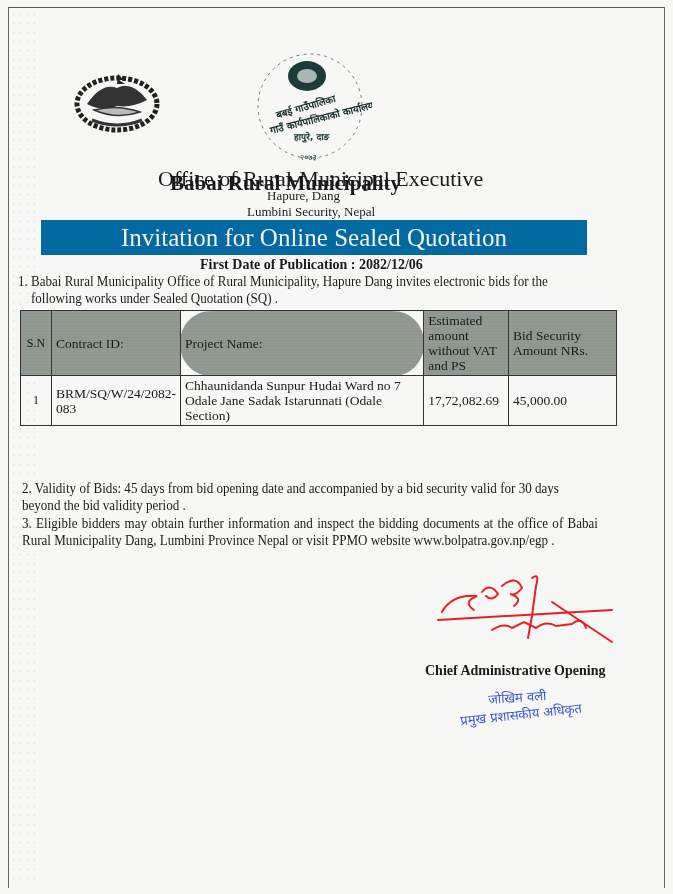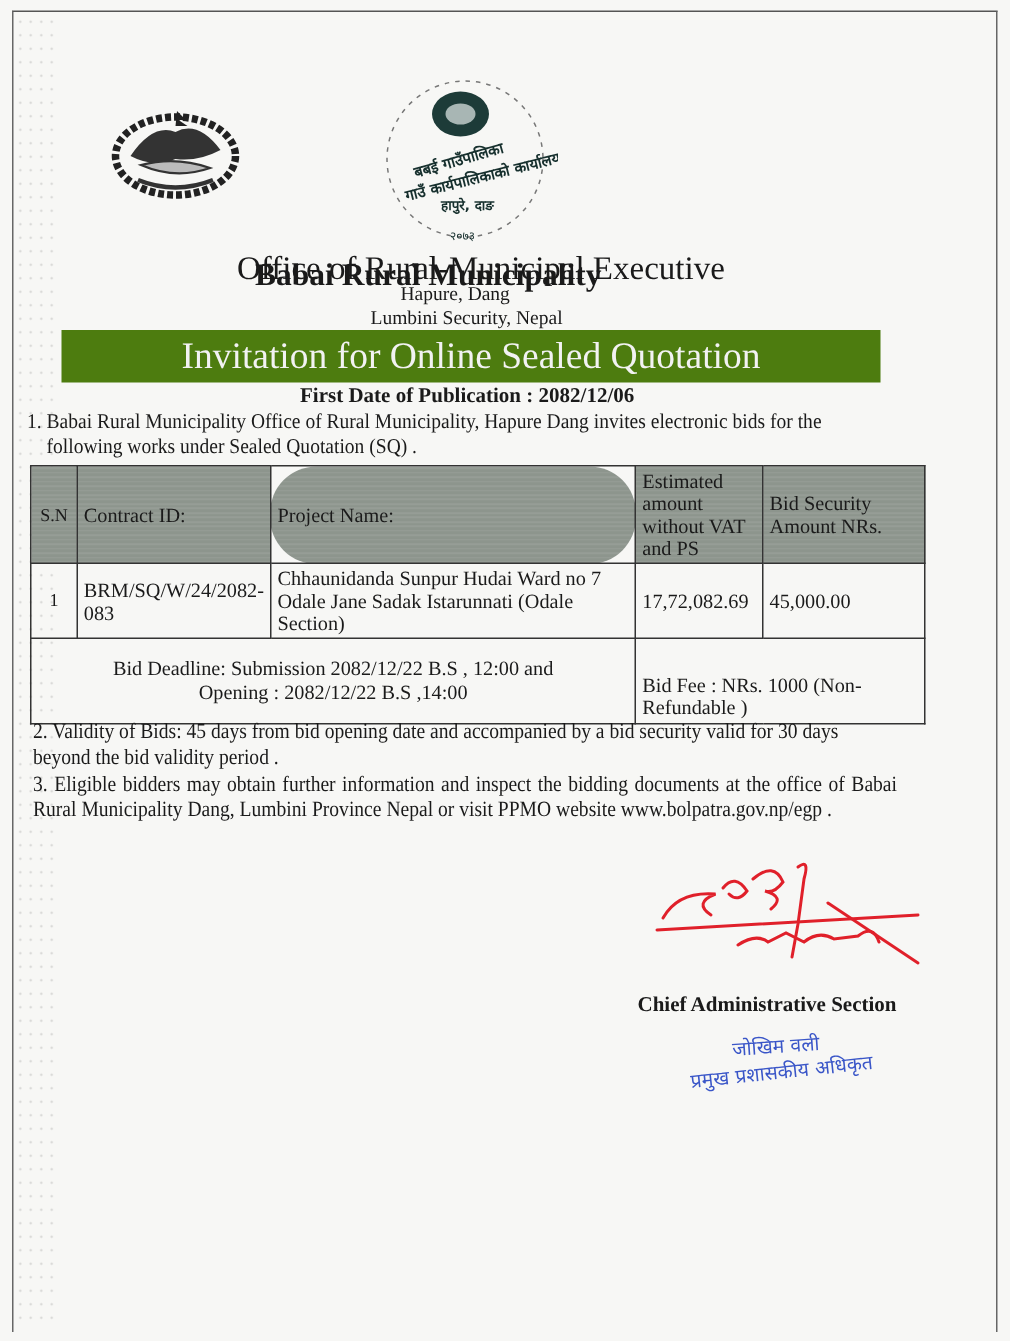--- a/index.html
+++ b/index.html
@@ -26,21 +26,21 @@
   .org-name {
     position: absolute; left: 170px; top: 134px; font-size: 21px; font-weight: bold; white-space: nowrap; margin-top: 37px;
   }
   .office-name {
     position: absolute; left: 158px; top: 166px; font-size: 22px; white-space: nowrap;
   }
   .addr1 { position: absolute; left: 267px; top: 188px; font-size: 13px; }
   .addr2 { position: absolute; left: 247px; top: 204px; font-size: 13px; }
   .title-banner {
     position: absolute; left: 41px; top: 220px; width: 546px; height: 35px;
-    background: #4d7c0f; color: #f2f2f2;
+    background: #0369a1; color: #f2f2f2;
     display: flex; align-items: center; justify-content: center;
     font-size: 25px;
   }
   .pub-date {
     position: absolute; left: 200px; top: 257px; font-size: 14px; font-weight: bold; white-space: nowrap;
   }
   .para1 {
     position: absolute; left: 18px; top: 273px; width: 600px; font-size: 14px; line-height: 17px;
     transform: scaleX(0.93); transform-origin: left top;
   }
@@ -139,44 +139,33 @@
     </tr>
   </thead>
   <tbody>
     <tr class="data-row">
       <td class="col-sn">1</td>
       <td>BRM/SQ/W/24/2082-083</td>
       <td>Chhaunidanda Sunpur Hudai Ward no 7 Odale Jane Sadak Istarunnati (Odale Section)</td>
       <td>17,72,082.69</td>
       <td class="num-right">45,000.00</td>
     </tr>
-    <tr class="deadline-row">
-      <td colspan="3">
-        <div class="deadline-text">
-          <div>Bid  Deadline: Submission 2082/12/22 B.S , 12:00 and</div>
-          <div>Opening : 2082/12/22 B.S ,14:00</div>
-        </div>
-      </td>
-      <td colspan="2">
-        <div class="fee-text">Bid Fee : NRs. 1000 (Non-Refundable )</div>
-      </td>
-    </tr>
   </tbody>
 </table>
 
 <div class="para2">2.  Validity of Bids: 45 days from bid opening date and accompanied by a bid security valid for 30 days beyond the bid validity period .</div>
 <div class="para3">3. Eligible  bidders  may obtain  further  information and inspect the bidding documents at the office of  Babai  Rural  Municipality  Dang,  Lumbini  Province  Nepal  or  visit  PPMO  website www.bolpatra.gov.np/egp .</div>
 
 <svg class="signature" viewBox="0 0 190 80">
   <g fill="none" stroke="#e0202a" stroke-width="2" stroke-linecap="round">
     <path d="M10 40 Q20 22 45 24 Q30 30 42 38"></path>
     <path d="M50 20 Q58 10 66 22 Q60 30 54 24"></path>
     <path d="M70 14 Q84 2 90 16 Q84 24 78 22 Q92 26 82 34"></path>
     <path d="M100 6 Q108 0 104 14 L100 44 L96 66"></path>
     <path d="M6 48 L180 38"></path>
     <path d="M60 58 Q72 50 80 56 L92 50 L104 56 Q114 48 124 54 L140 52 Q150 44 154 56"></path>
     <path d="M120 30 L180 70"></path>
   </g>
 </svg>
 
-<div class="cao-title">Chief Administrative Section</div>
+<div class="cao-title">Chief Administrative Opening</div>
 <div class="seal-name">जोखिम वली</div>
 <div class="seal-title">प्रमुख प्रशासकीय अधिकृत</div>
 
 </body></html>

